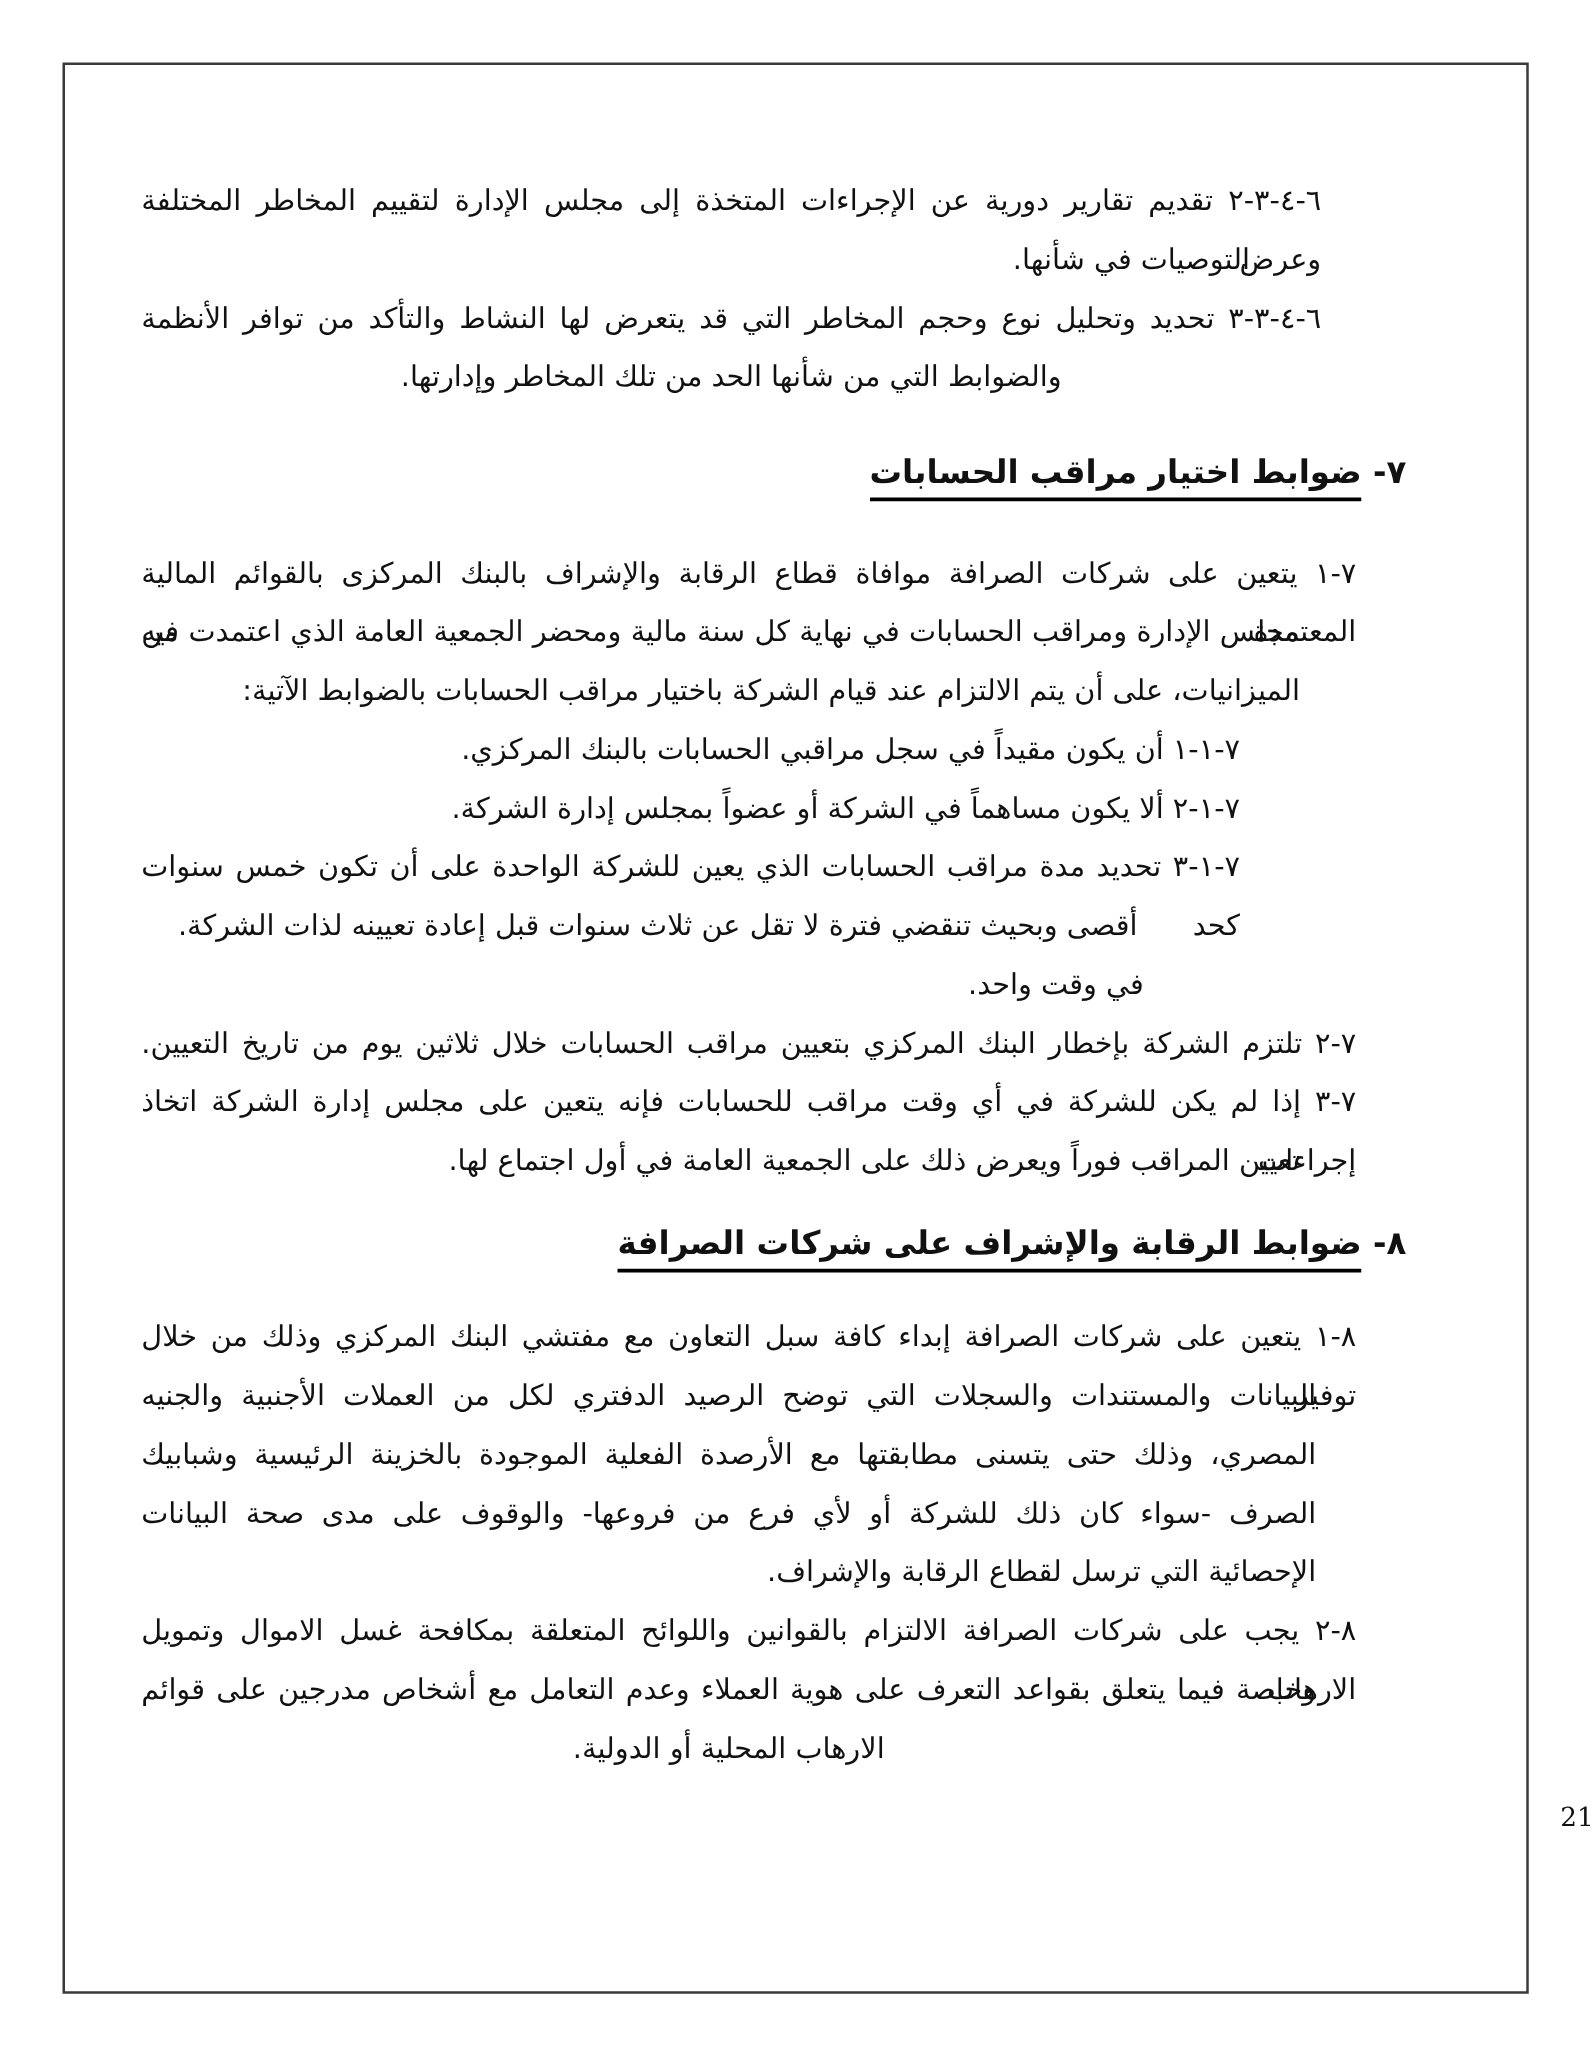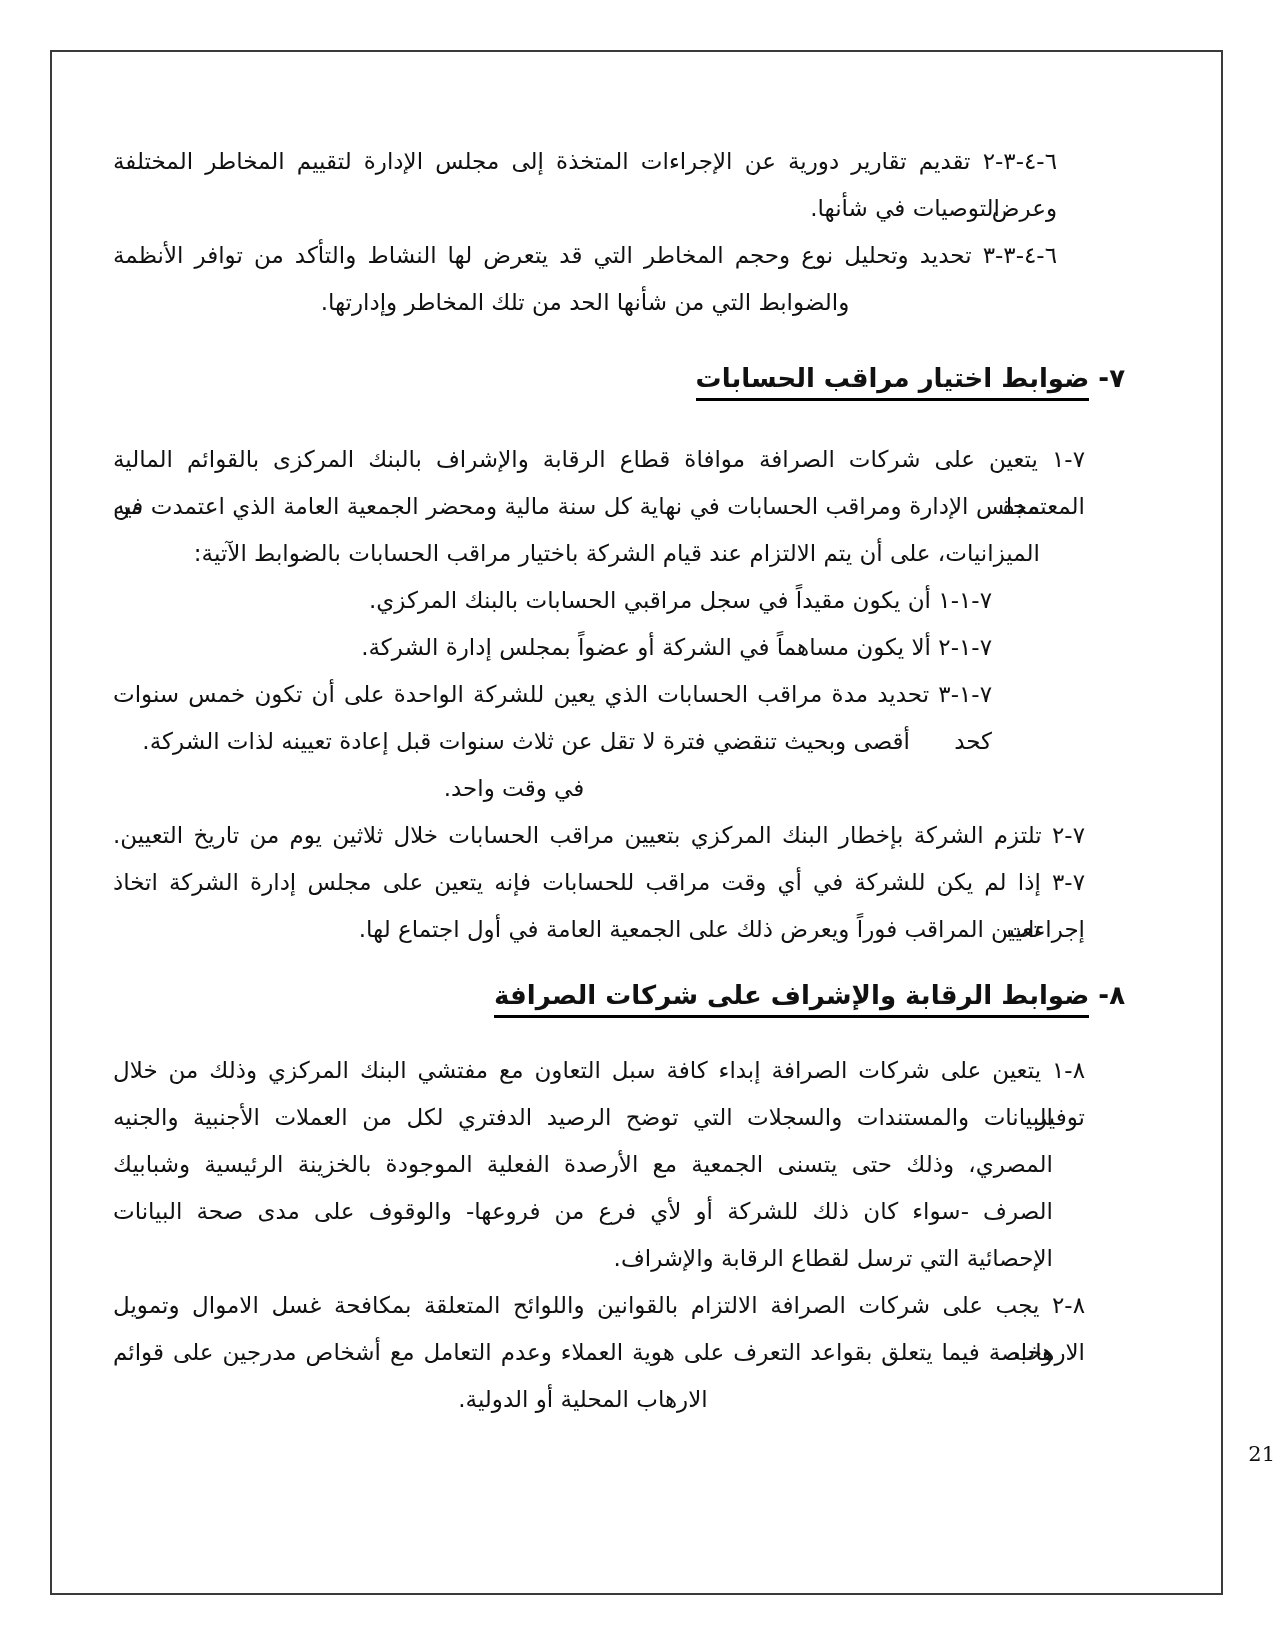--- a/index.html
+++ b/index.html
@@ -38,21 +38,21 @@
   .c{ text-align:center; white-space:nowrap; }
   
   .m643 {margin-right:218px;}  
   .mhead{margin-right:150px;}  
   .mitem{margin-right:190px;}  
   .msub {margin-right:283px;}  
   .mcont{margin-right:235px;}  
   .mcon8{margin-right:222px;}  
   .mL2  {margin-right:275px;}  
   .mL12 {margin-right:365px;}  
-  .mL14 {margin-right:360px;text-align:center;}  
+  .mL14 {margin-right:360px;}  
   .heading{
     direction:rtl;
     font-size:26px;
     font-weight:bold;
     height:56px;
     line-height:56px;
     text-align:right;
     margin-left:113px;
     white-space:nowrap;
   }
@@ -104,21 +104,21 @@
 
   <div class="line j mitem">٧-٢  تلتزم الشركة بإخطار البنك المركزي بتعيين مراقب الحسابات خلال ثلاثين يوم من تاريخ التعيين.</div>
 
   <div class="line j mitem">٧-٣  إذا لم يكن للشركة في أي وقت مراقب للحسابات فإنه يتعين على مجلس إدارة الشركة اتخاذ إجراءات</div>
   <div class="line r mcont">تعيين المراقب فوراً ويعرض ذلك على الجمعية العامة في أول اجتماع لها.</div>
 
   <div class="heading mhead h8"><span>٨-</span>&nbsp;<span class="title">ضوابط الرقابة والإشراف على شركات الصرافة</span></div>
 
   <div class="line j mitem gap-before-clause8">٨-١  يتعين على شركات الصرافة إبداء كافة سبل التعاون مع مفتشي البنك المركزي وذلك من خلال توفير</div>
   <div class="line j mcon8">البيانات والمستندات والسجلات التي توضح الرصيد الدفتري لكل من العملات الأجنبية والجنيه</div>
-  <div class="line j mcon8">المصري، وذلك حتى يتسنى الجمعية مع الأرصدة الفعلية الموجودة بالخزينة الرئيسية وشبابيك</div>
+  <div class="line j mcon8">المصري، وذلك حتى يتسنى مطابقتها مع الأرصدة الفعلية الموجودة بالخزينة الرئيسية وشبابيك</div>
   <div class="line j mcon8">الصرف -سواء كان ذلك للشركة أو لأي فرع من فروعها- والوقوف على مدى صحة البيانات</div>
   <div class="line r mcon8">الإحصائية التي ترسل لقطاع الرقابة والإشراف.</div>
 
   <div class="line j mitem">٨-٢  يجب على شركات الصرافة الالتزام بالقوانين واللوائح المتعلقة بمكافحة غسل الاموال وتمويل الارهاب</div>
   <div class="line j mcon8">وخاصة فيما يتعلق بقواعد التعرف على هوية العملاء وعدم التعامل مع أشخاص مدرجين على قوائم</div>
   <div class="line c mcon8">الارهاب المحلية أو الدولية.</div>
 
   <div class="page-number">21</div>
 
 </div>

